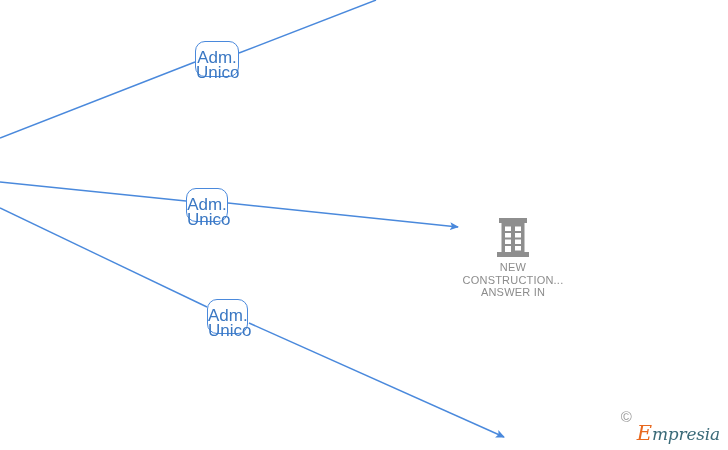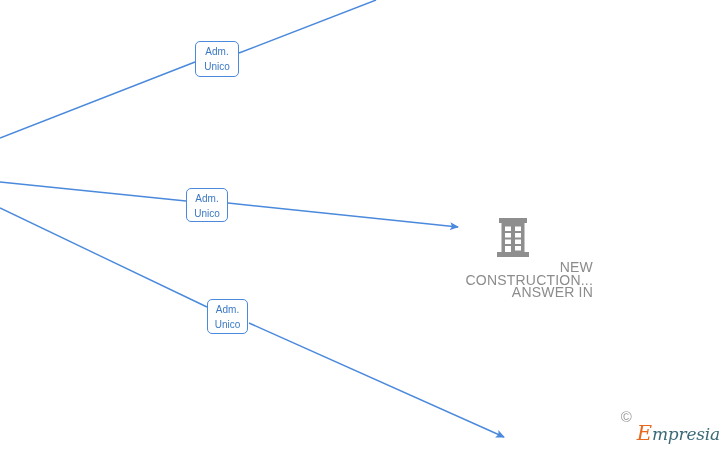--- a/index.html
+++ b/index.html
@@ -25,27 +25,27 @@
     width: 728px;
     height: 450px;
   }
 
   
   .node-box {
     position: absolute;
     box-sizing: border-box;
     background: #ffffff;
     border: 1.3px solid #4a89dc;
-    border-radius: 5px;
+    border-radius: 10px;
     color: #3b78c3;
     font-family: "Liberation Sans", sans-serif;
-    font-size: 10px;
+    font-size: 17px;
     line-height: 15px;
     text-align: center;
-    padding-top: 2px;
+    padding-top: 8px;
     z-index: 5;
     white-space: nowrap;
   }
   .node-box .ln {
     display: block;
   }
 
   
   #company-node {
     position: absolute;
@@ -56,24 +56,23 @@
     z-index: 6;
   }
   #company-icon {
     display: block;
     margin: 0 auto;
   }
   #company-caption {
     margin-top: 3px;
     color: #8c8c8c;
     font-family: "Liberation Sans", sans-serif;
-    font-size: 14px;
+    font-size: 11px;
     line-height: 12.5px;
     letter-spacing: 0.2px;
-    text-align: right;
   }
   #company-caption span {
     display: block;
   }
 
   
   #watermark {
     position: absolute;
     right: 8px;
     bottom: 6px;

